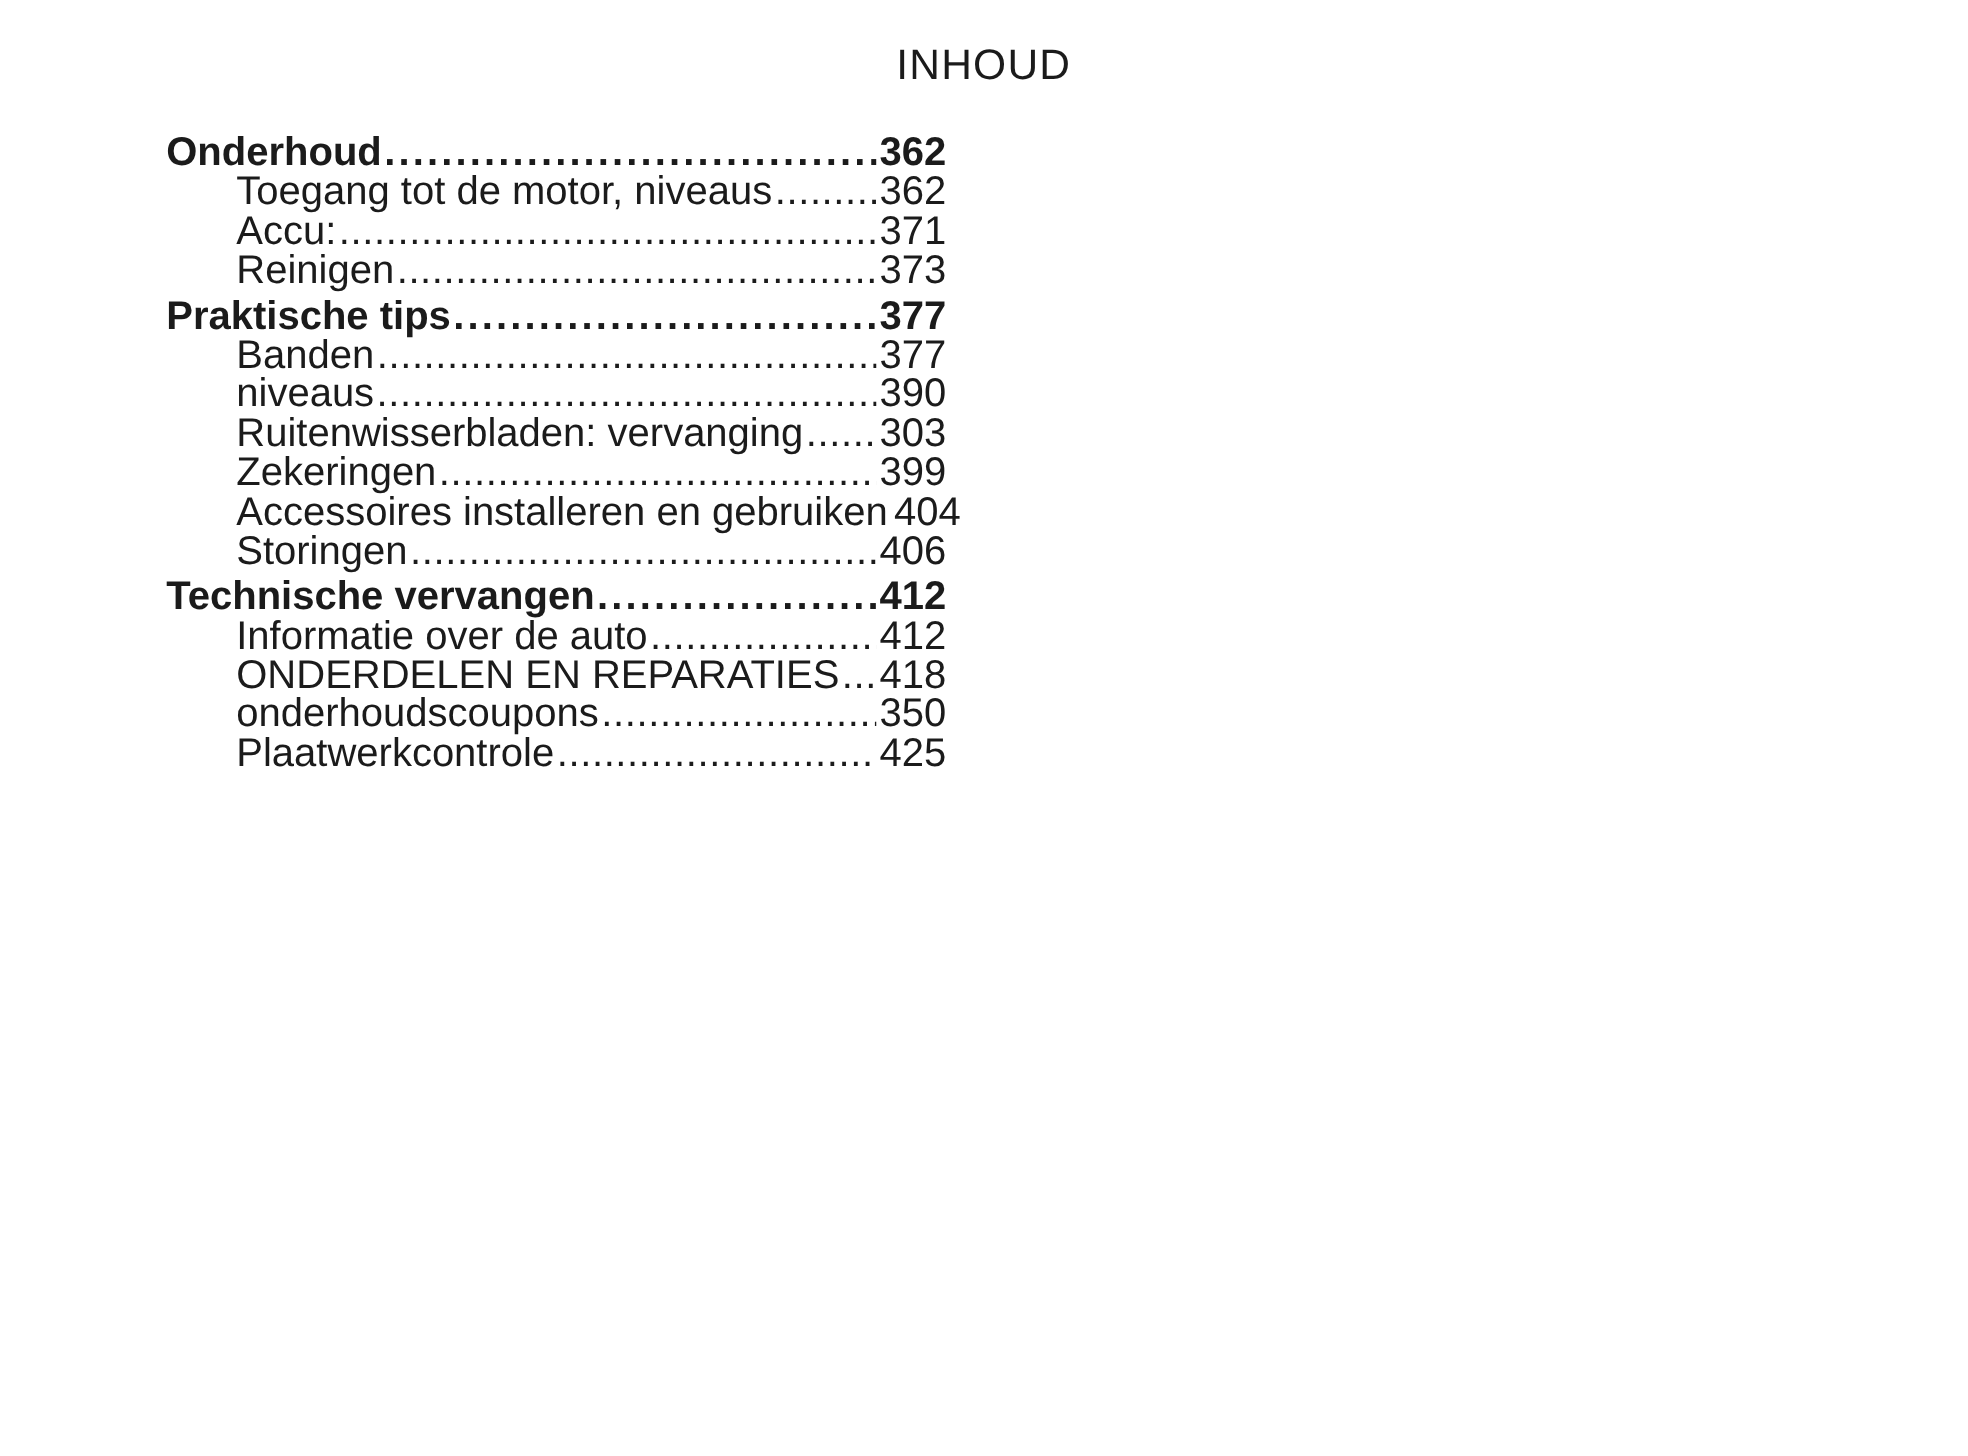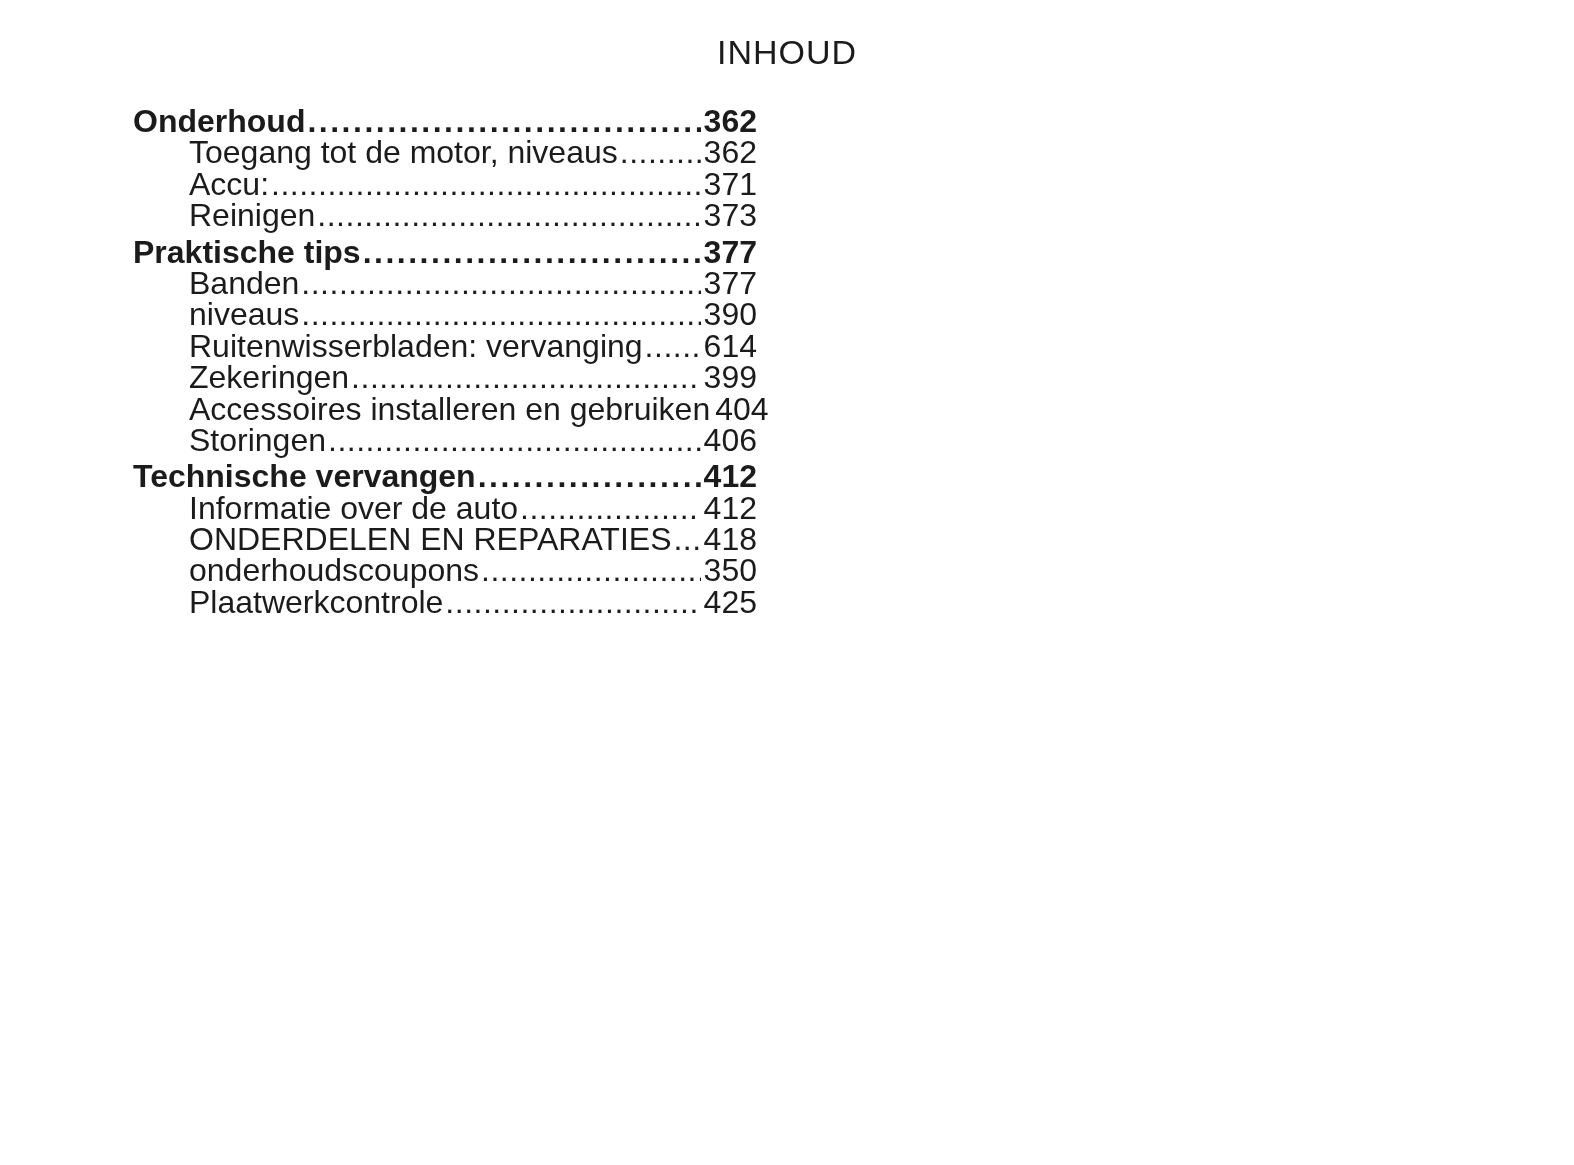--- a/index.html
+++ b/index.html
@@ -94,21 +94,21 @@
       <span class="toc-page">377</span>
     </div>
     <div class="toc-row sub">
       <span class="toc-label">niveaus</span>
       <span class="leader"></span>
       <span class="toc-page">390</span>
     </div>
     <div class="toc-row sub">
       <span class="toc-label">Ruitenwisserbladen: vervanging</span>
       <span class="leader"></span>
-      <span class="toc-page">614</span>
+      <span class="toc-page">303</span>
     </div>
     <div class="toc-row sub">
       <span class="toc-label">Zekeringen</span>
       <span class="leader"></span>
       <span class="toc-page">399</span>
     </div>
     <div class="toc-row sub">
       <span class="toc-label">Accessoires installeren en gebruiken</span>
       <span class="leader"></span>
       <span class="toc-page">404</span>

